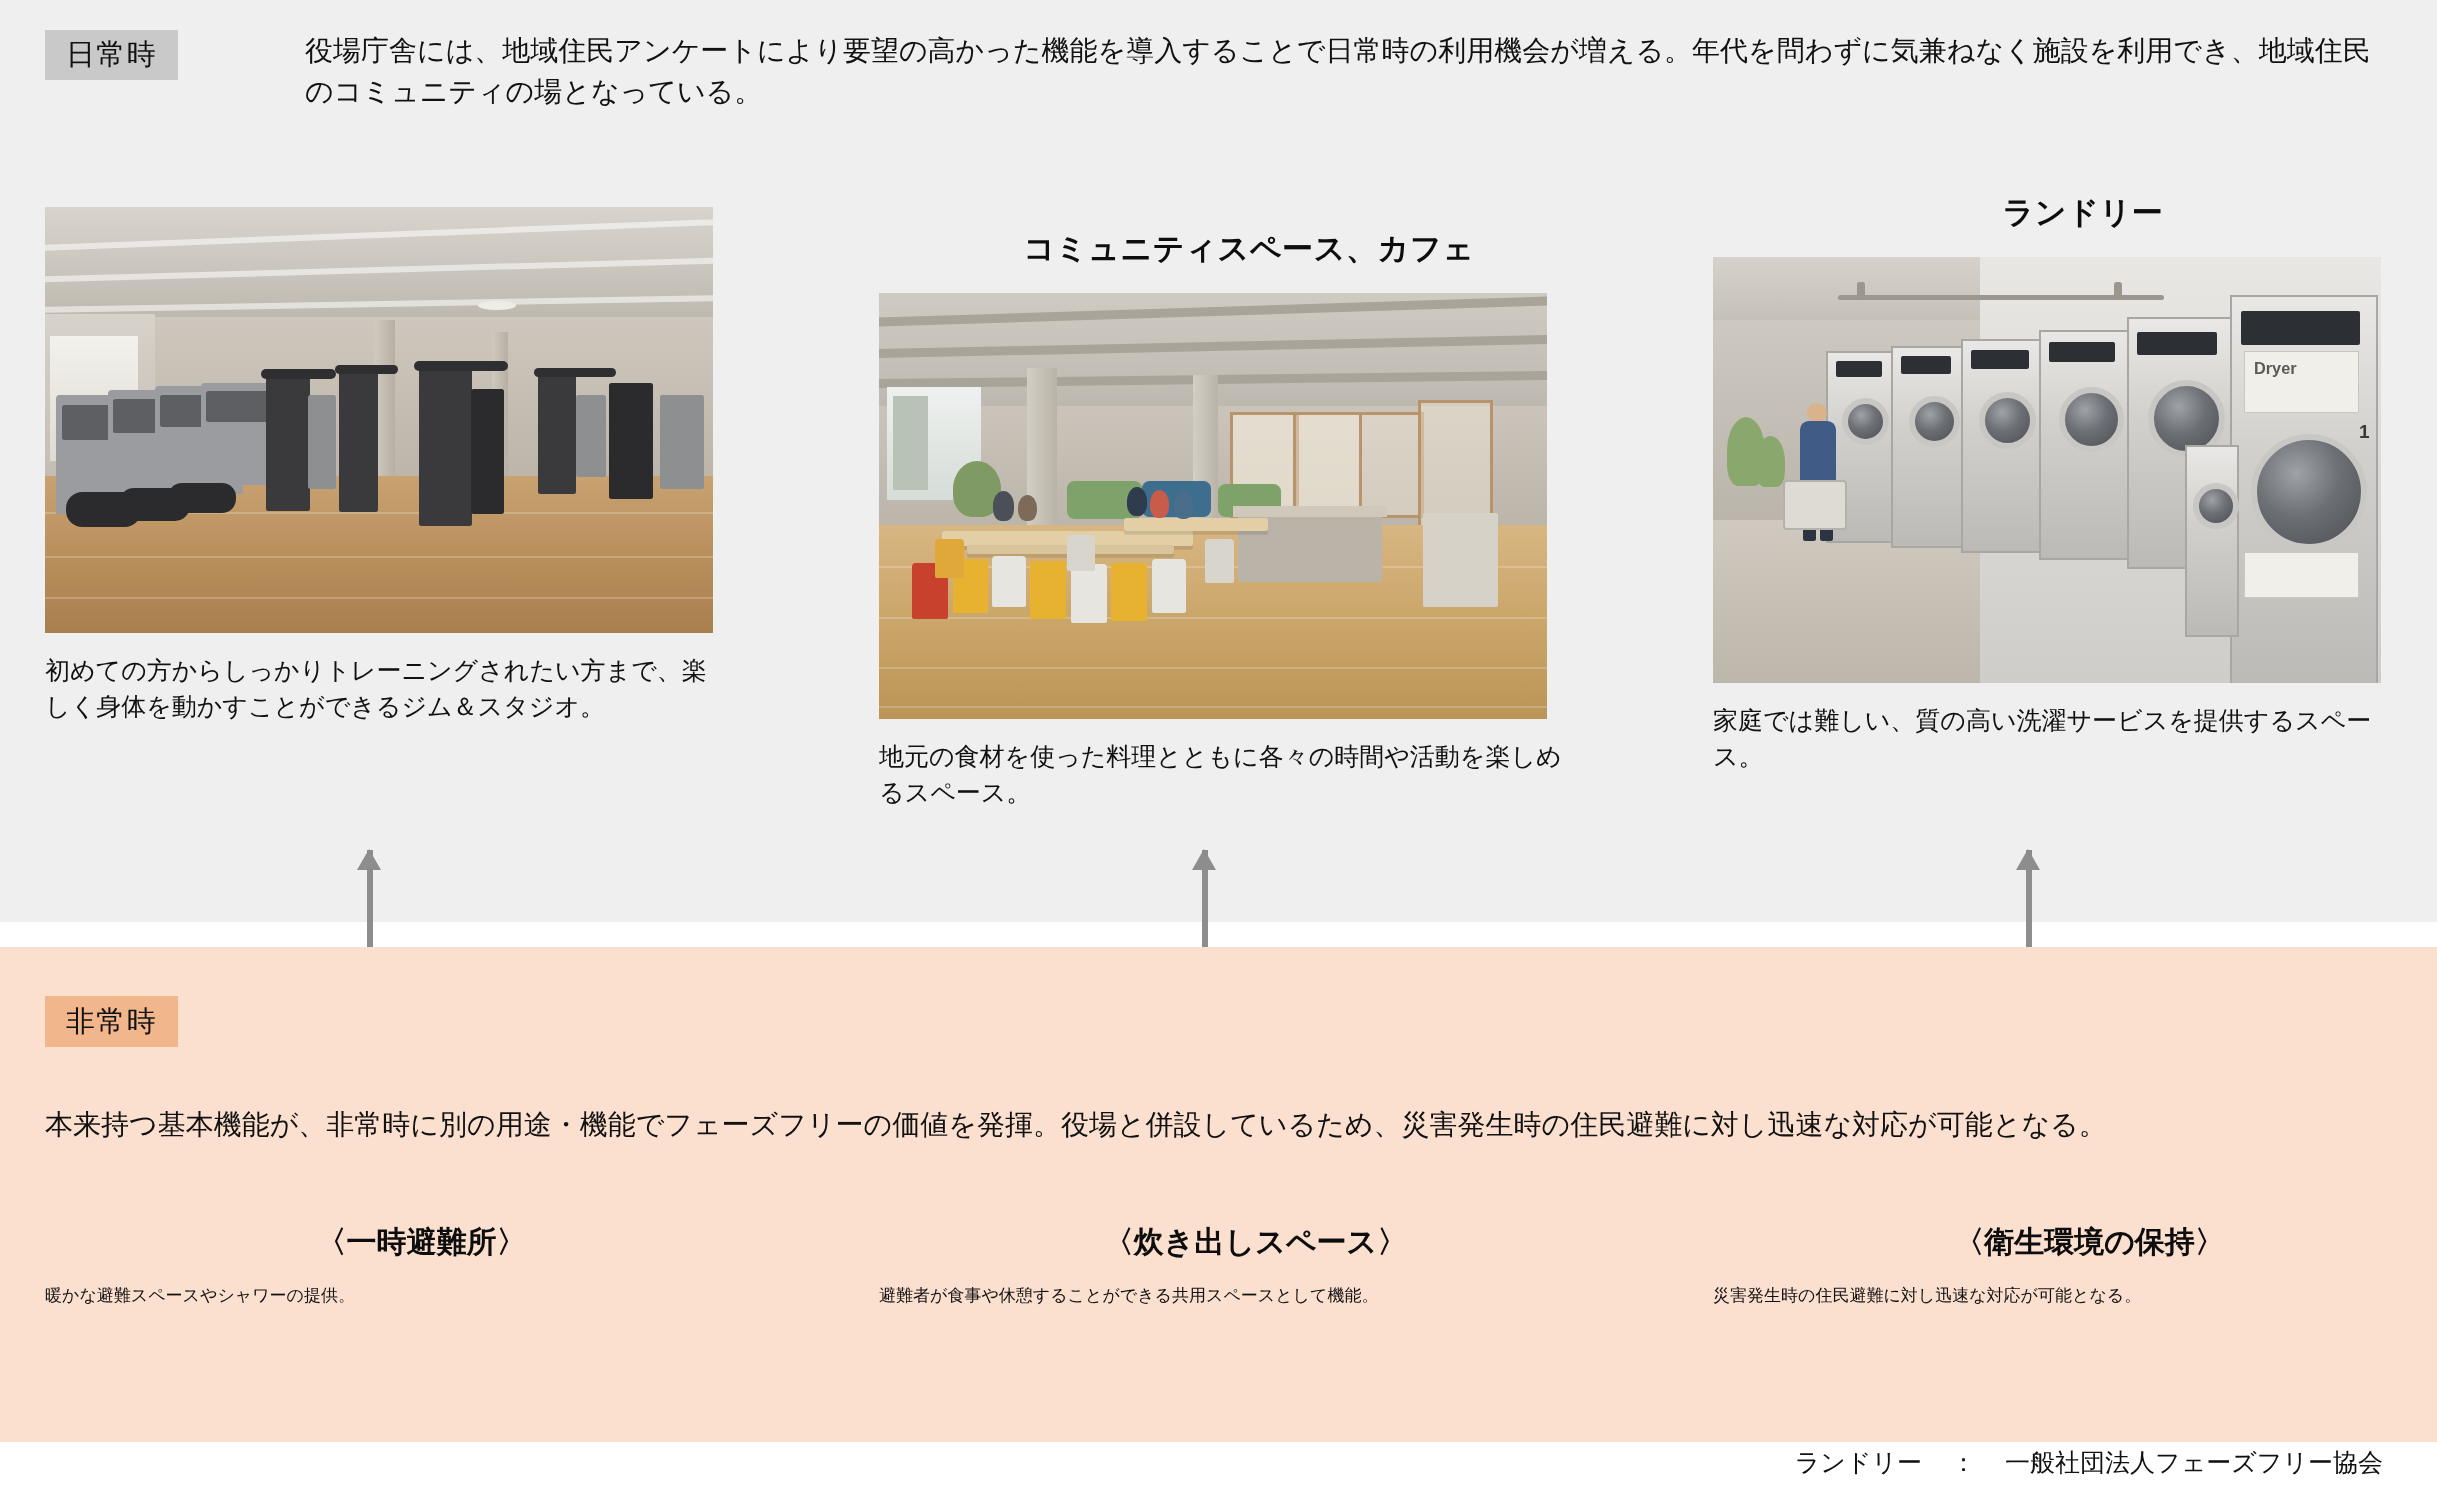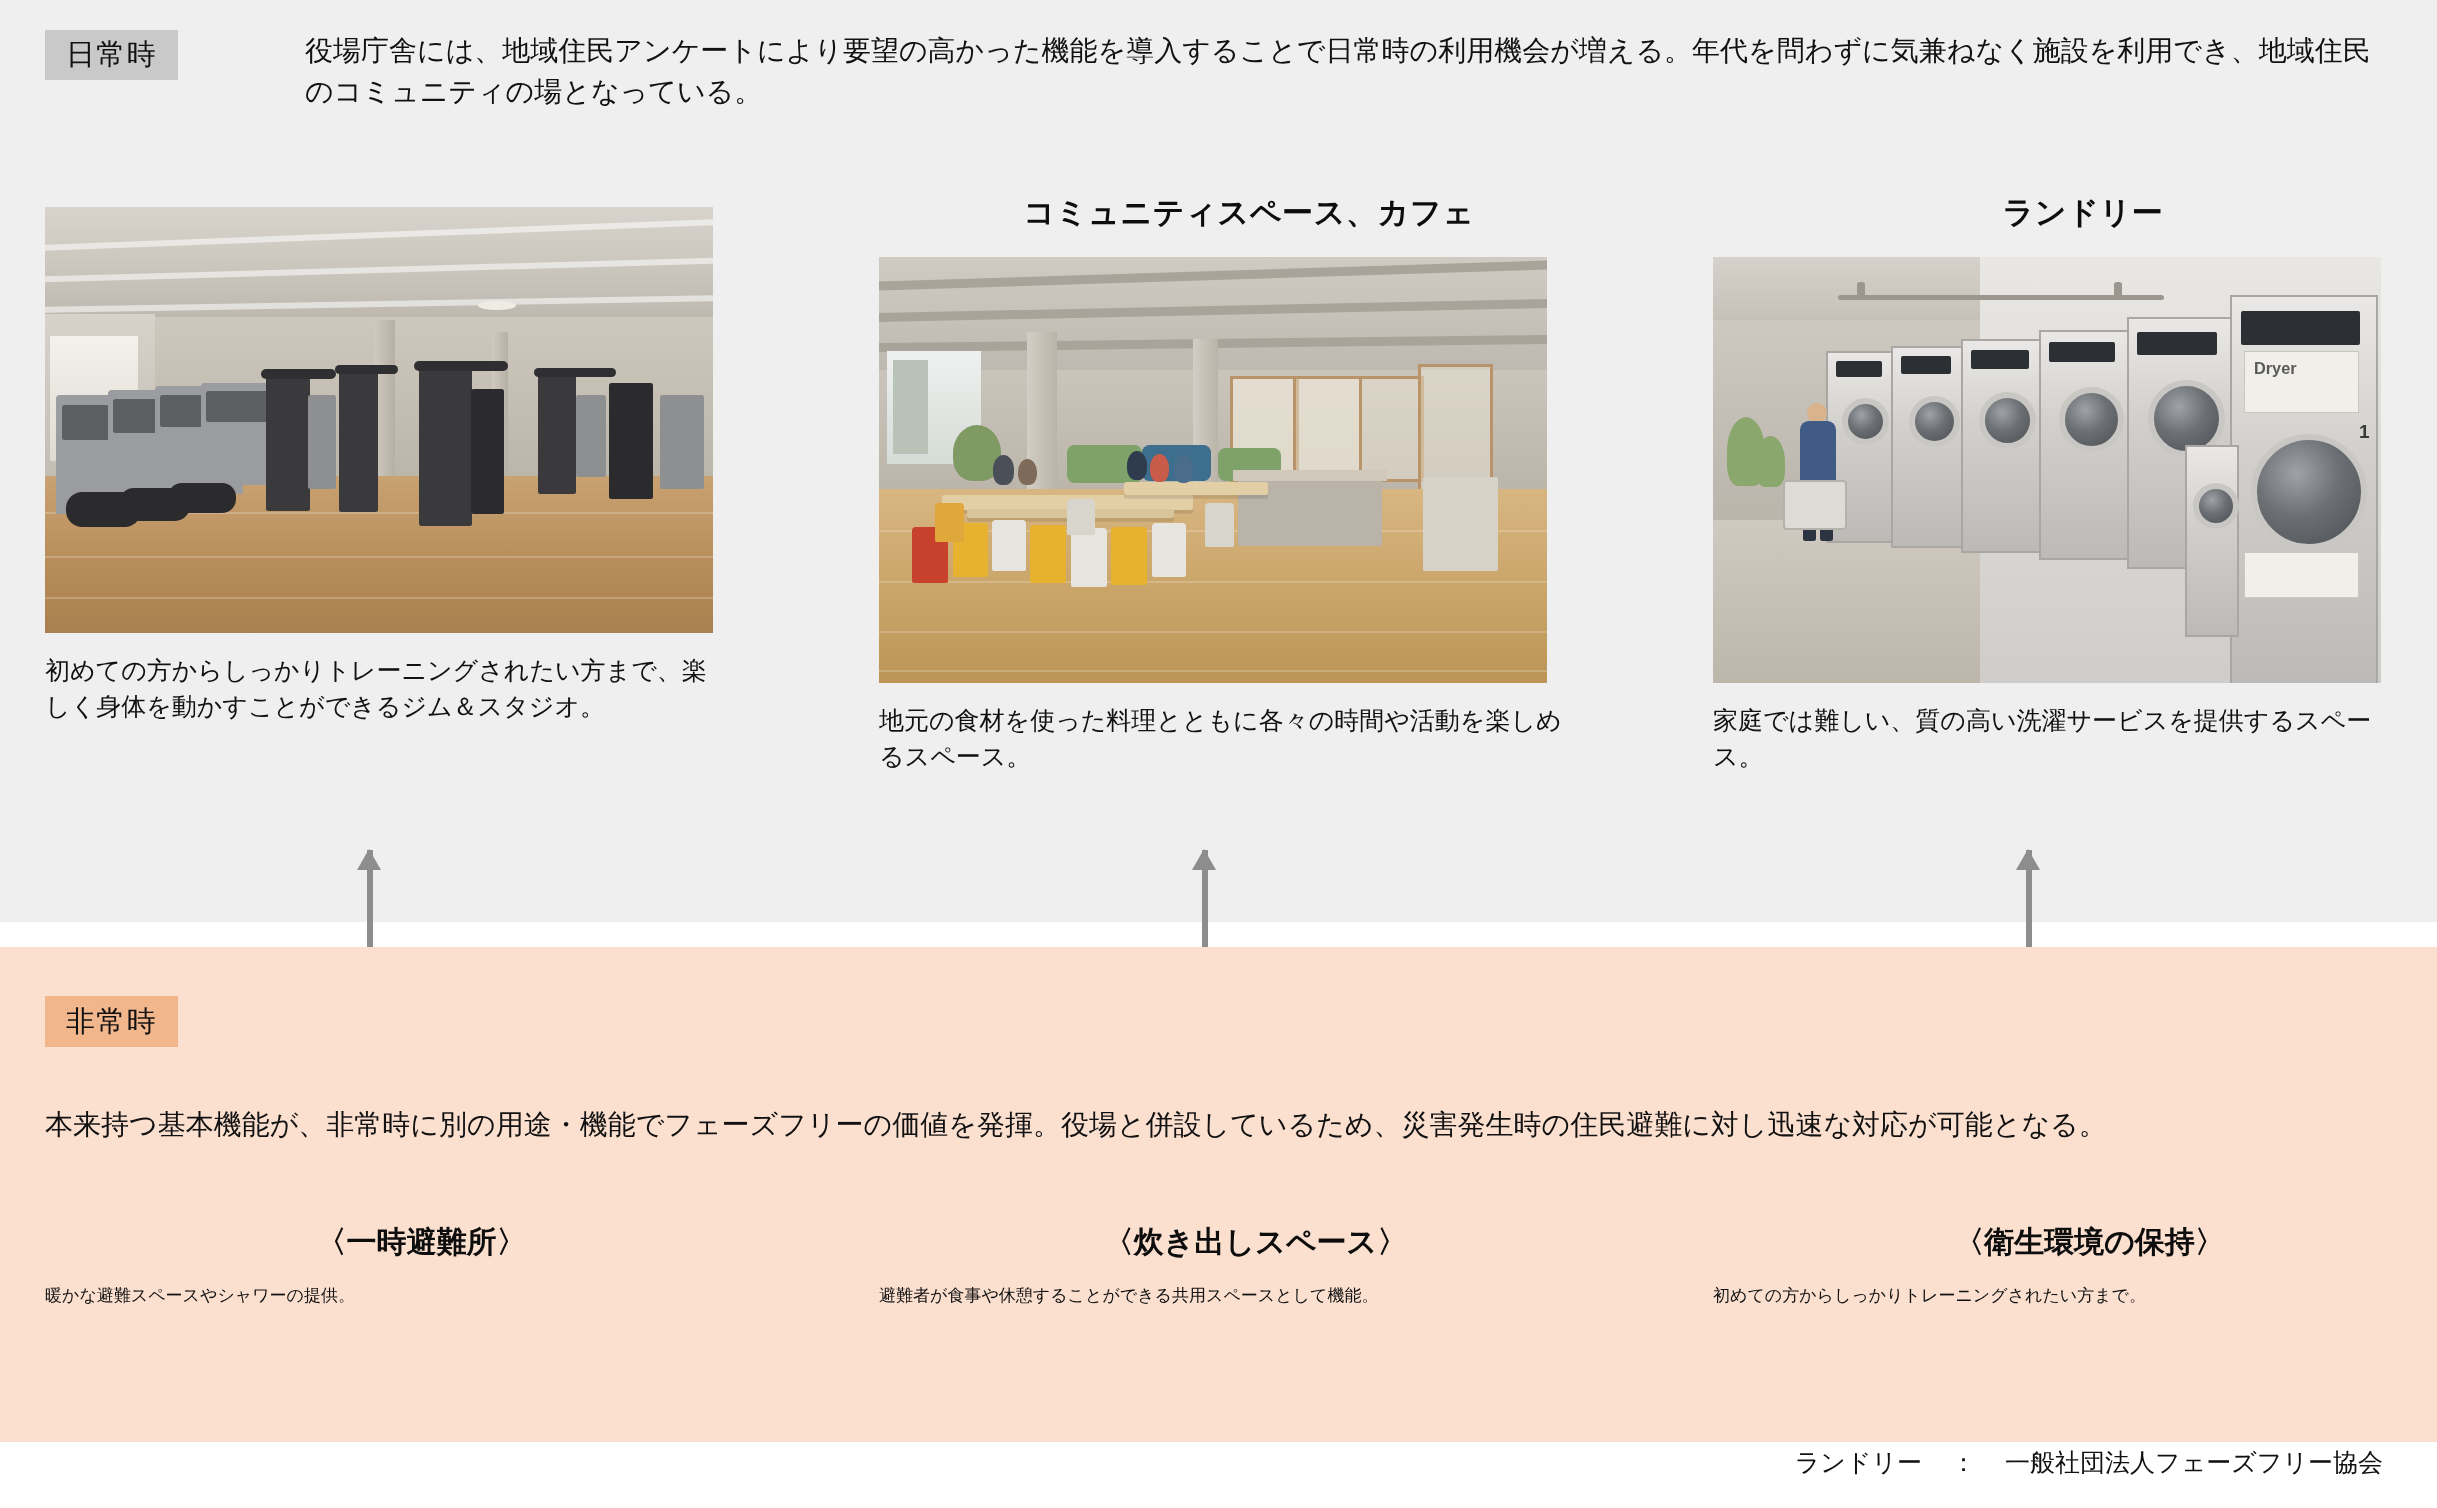--- a/index.html
+++ b/index.html
@@ -54,21 +54,21 @@
     font-size:28px;line-height:1.48;color:#111;
   }
   .intro-emergency{
     position:absolute;left:45px;top:1104px;width:2358px;
     font-size:28px;line-height:1.52;color:#111;
   }
 
   
   .col{position:absolute;top:188px;width:740px;}
   .col-1{left:45px;}
-  .col-2{left:879px;}
+  .col-2{left:879px;margin-top:36px;}
   .col-3{left:1713px;}
 
   .col-title{
     font-size:31px;font-weight:bold;letter-spacing:0.6px;
     text-align:center;color:#0d0d0d;
     height:50px;line-height:50px;white-space:nowrap;
   }
   .photo{
     position:relative;margin-top:19px;width:668px;height:426px;
     overflow:hidden;background:#86efac;
@@ -418,20 +418,20 @@
   <div class="bcol-desc">暖かな避難スペースやシャワーの提供。</div>
 </div>
 
 <div class="bcol bcol-2">
   <div class="bcol-title">〈炊き出しスペース〉</div>
   <div class="bcol-desc">避難者が食事や休憩することができる共用スペースとして機能。</div>
 </div>
 
 <div class="bcol bcol-3">
   <div class="bcol-title">〈衛生環境の保持〉</div>
-  <div class="bcol-desc">初めての方からしっかりトレーニングされたい方まで。</div>
+  <div class="bcol-desc">災害発生時の住民避難に対し迅速な対応が可能となる。</div>
 </div>
 
 <div class="band-footer"></div>
 <div class="credit">
   <span>ランドリー</span><span class="sep"></span><span>：</span><span class="sep"></span><span>一般社団法人フェーズフリー協会</span>
 </div>
 
 
 </body></html>

